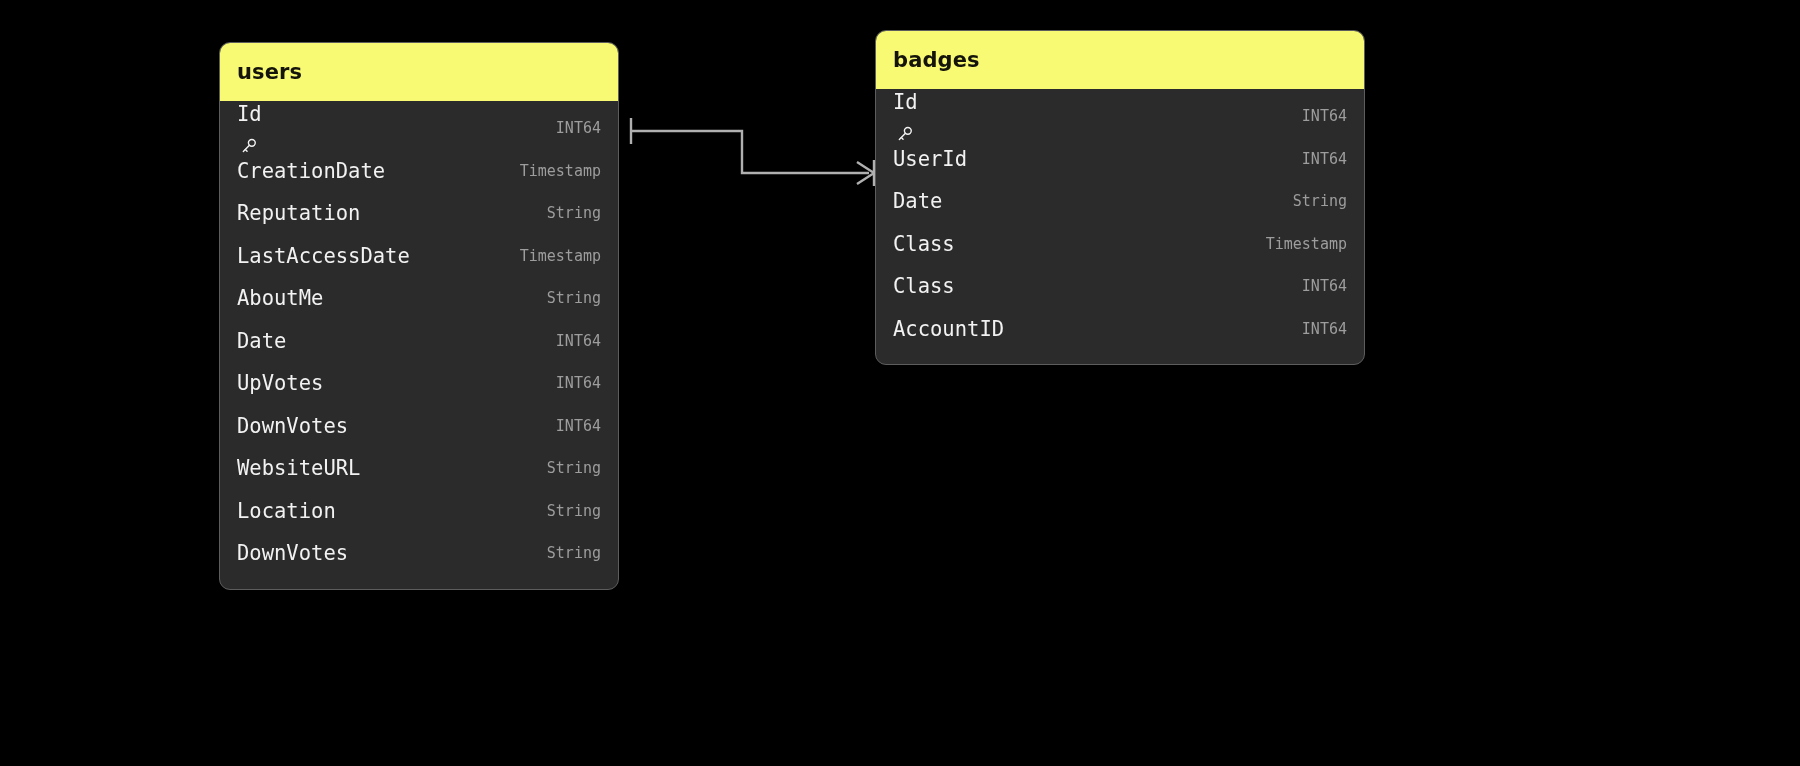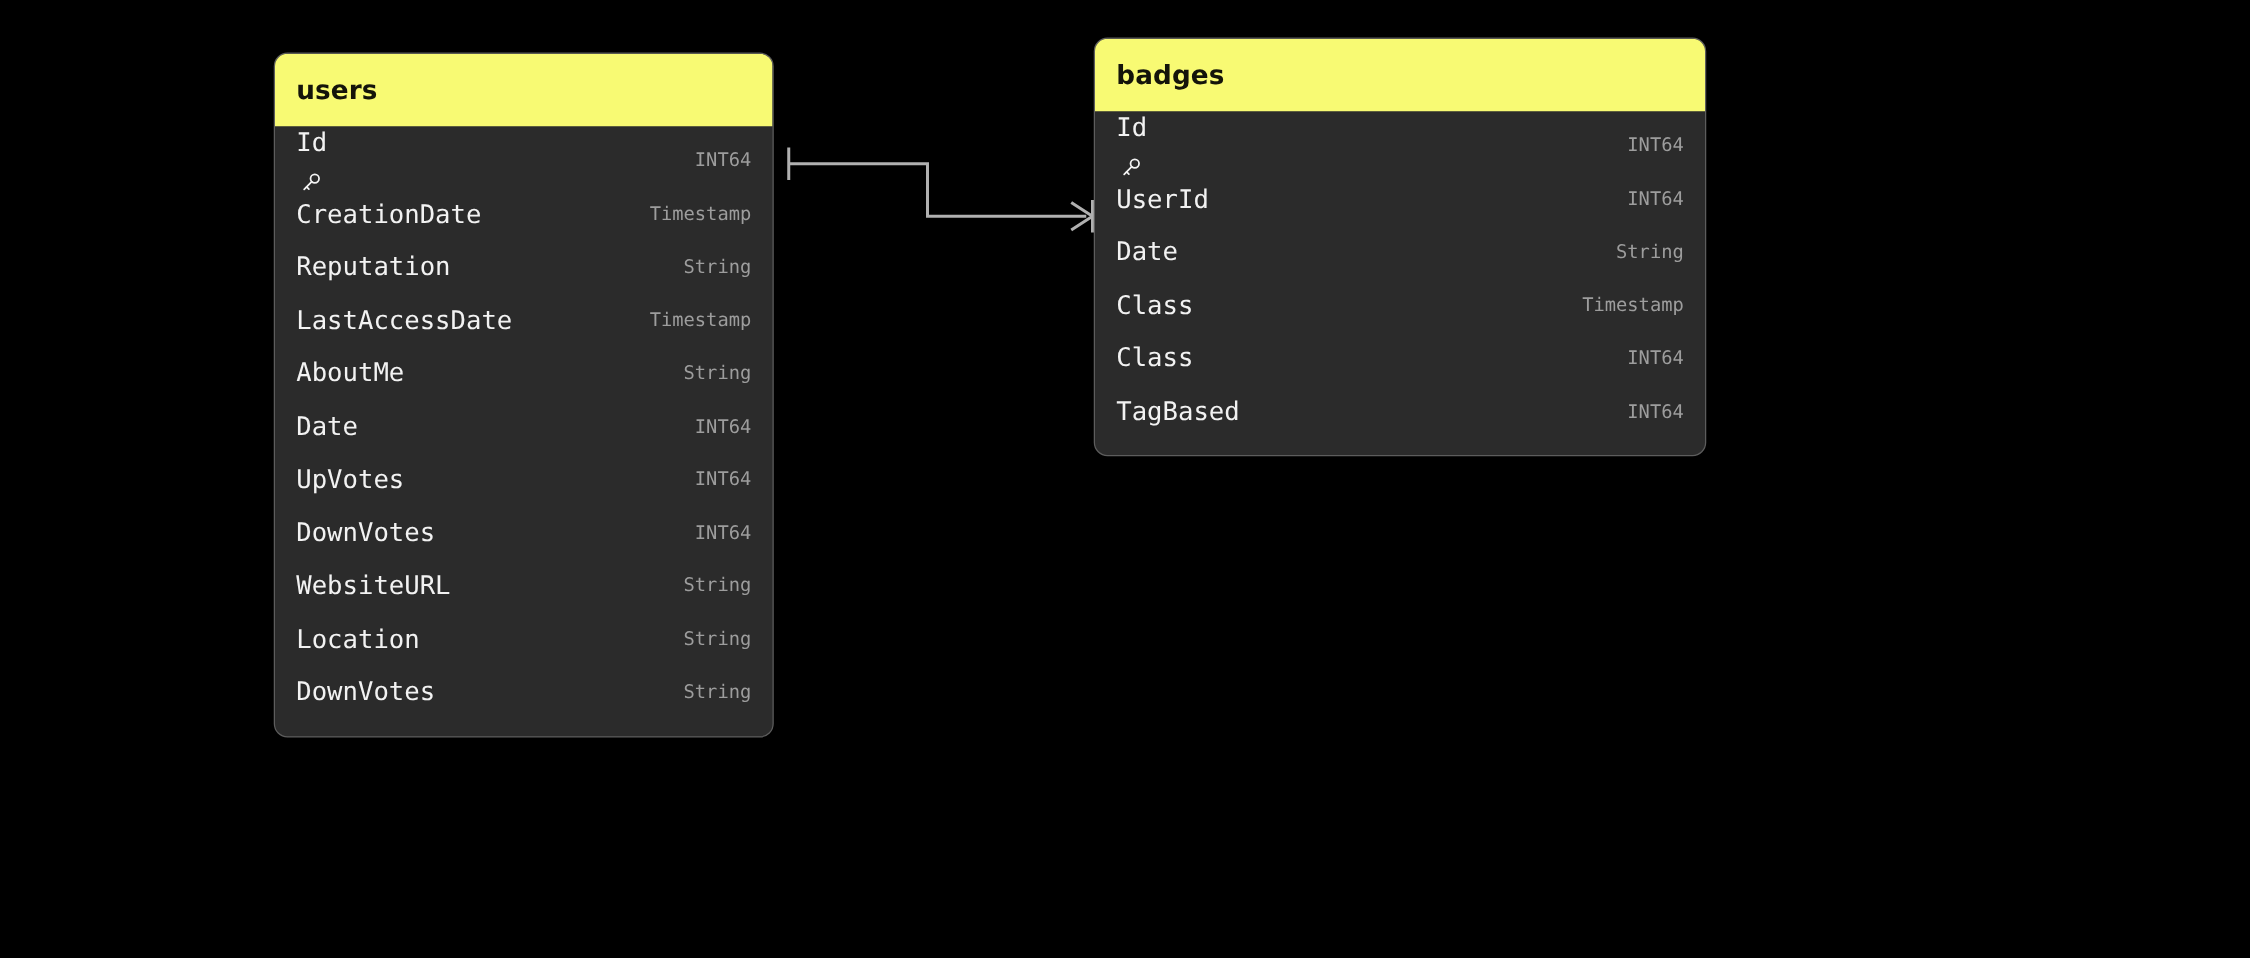--- a/index.html
+++ b/index.html
@@ -220,20 +220,20 @@
           <div class="field-type">Timestamp</div>
         </div>
         <div class="field-row">
           <div class="field-name">
             <span>Class</span>
           </div>
           <div class="field-type">INT64</div>
         </div>
         <div class="field-row">
           <div class="field-name">
-            <span>TagBased</span>
+            <span>AccountID</span>
           </div>
           <div class="field-type">INT64</div>
         </div>
       </div>
   </div>
 
 </div>
 
 </body></html>

